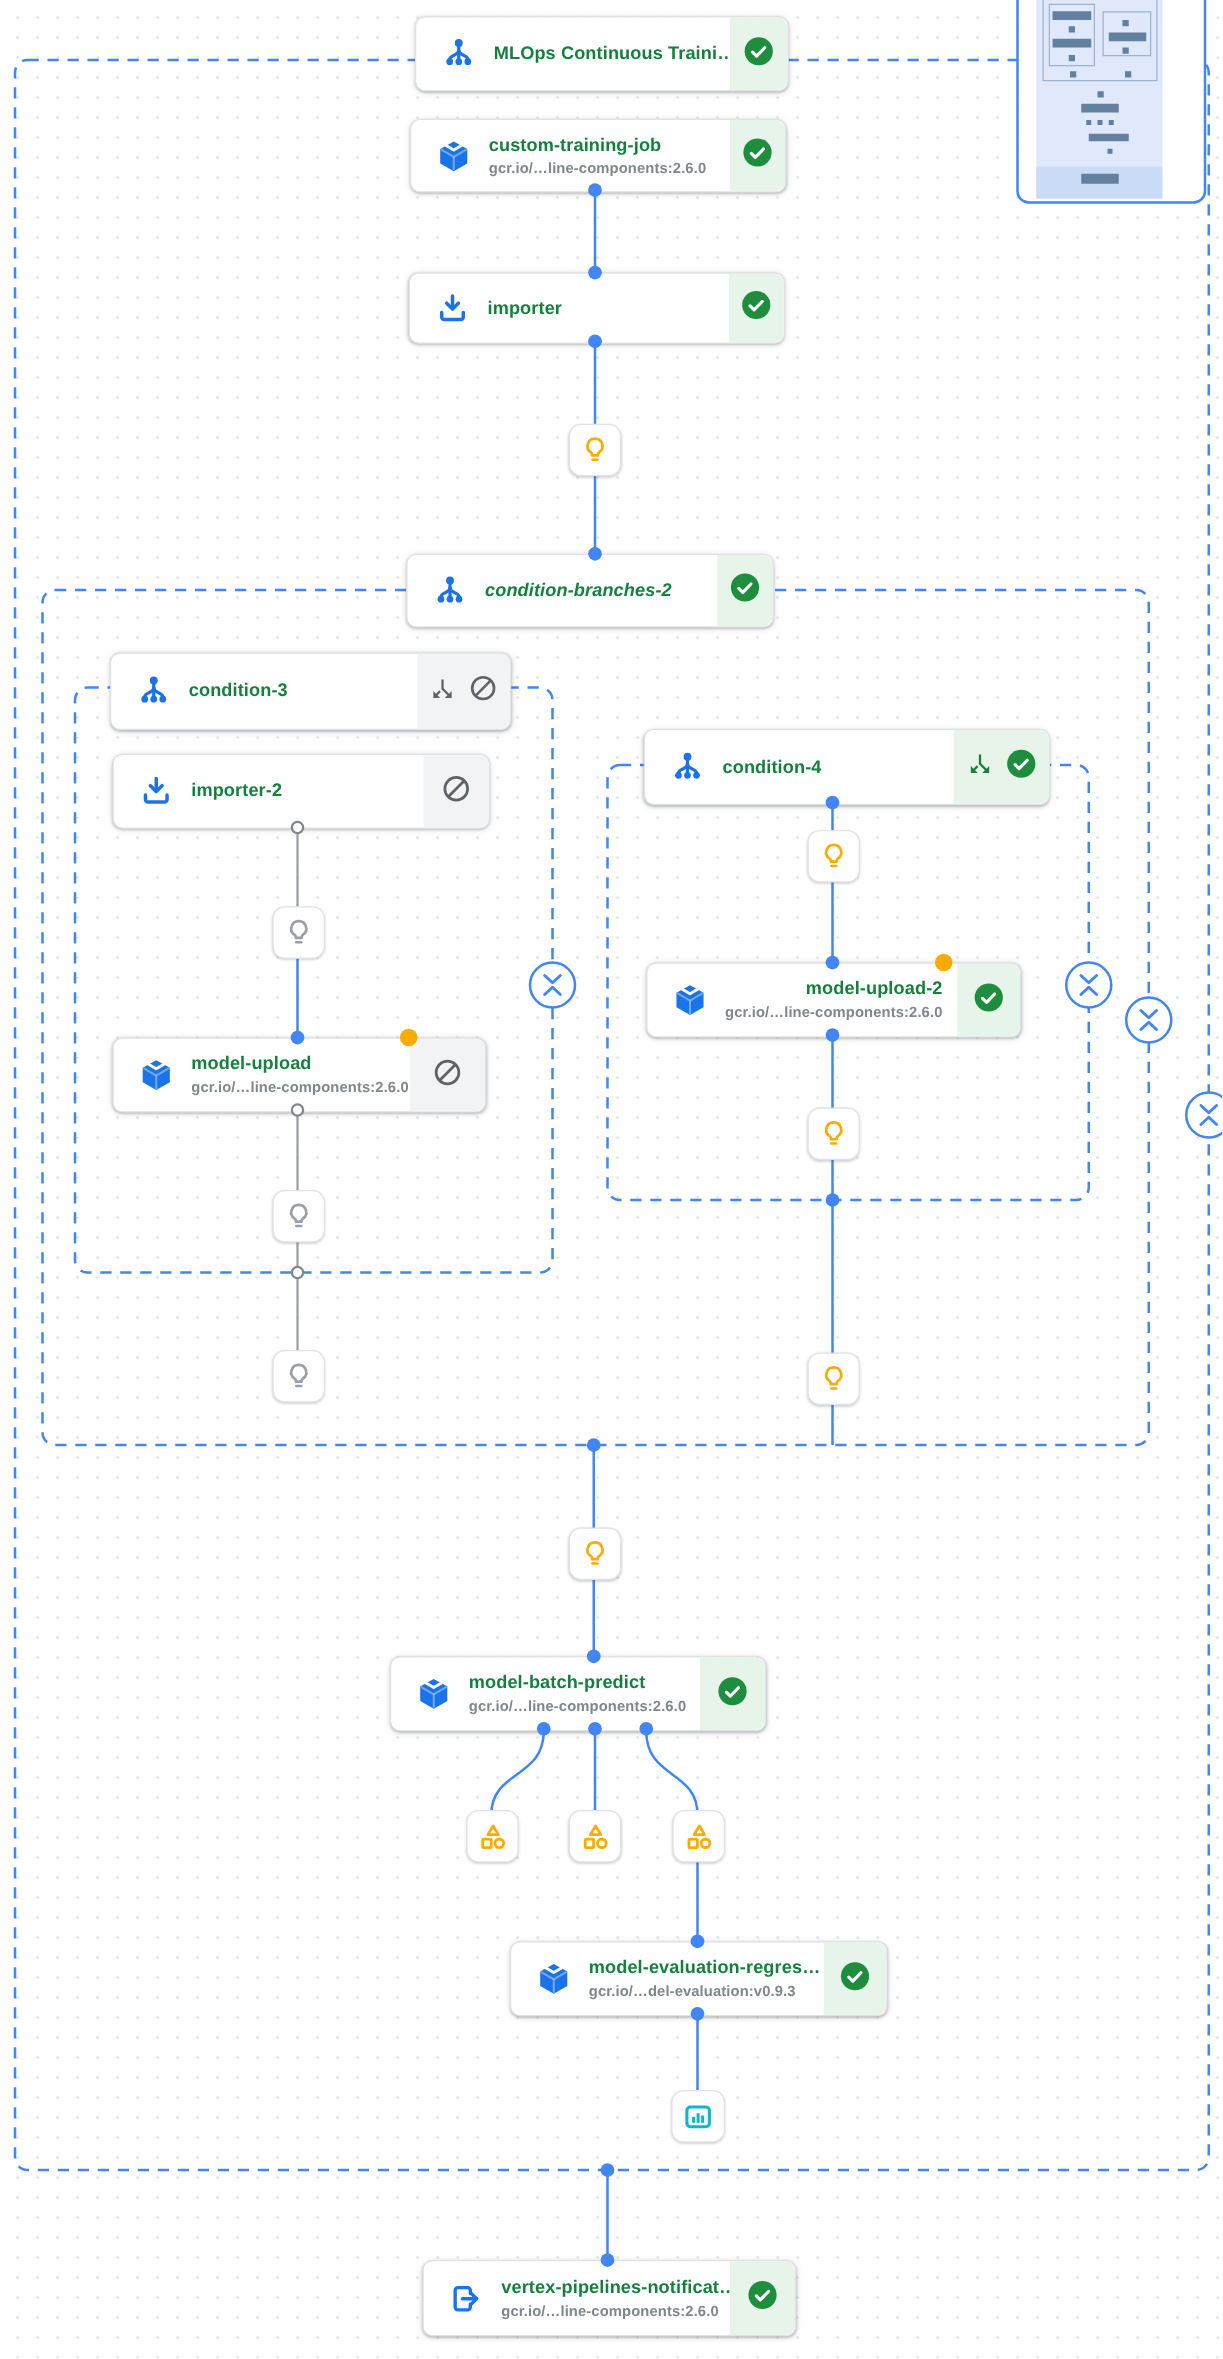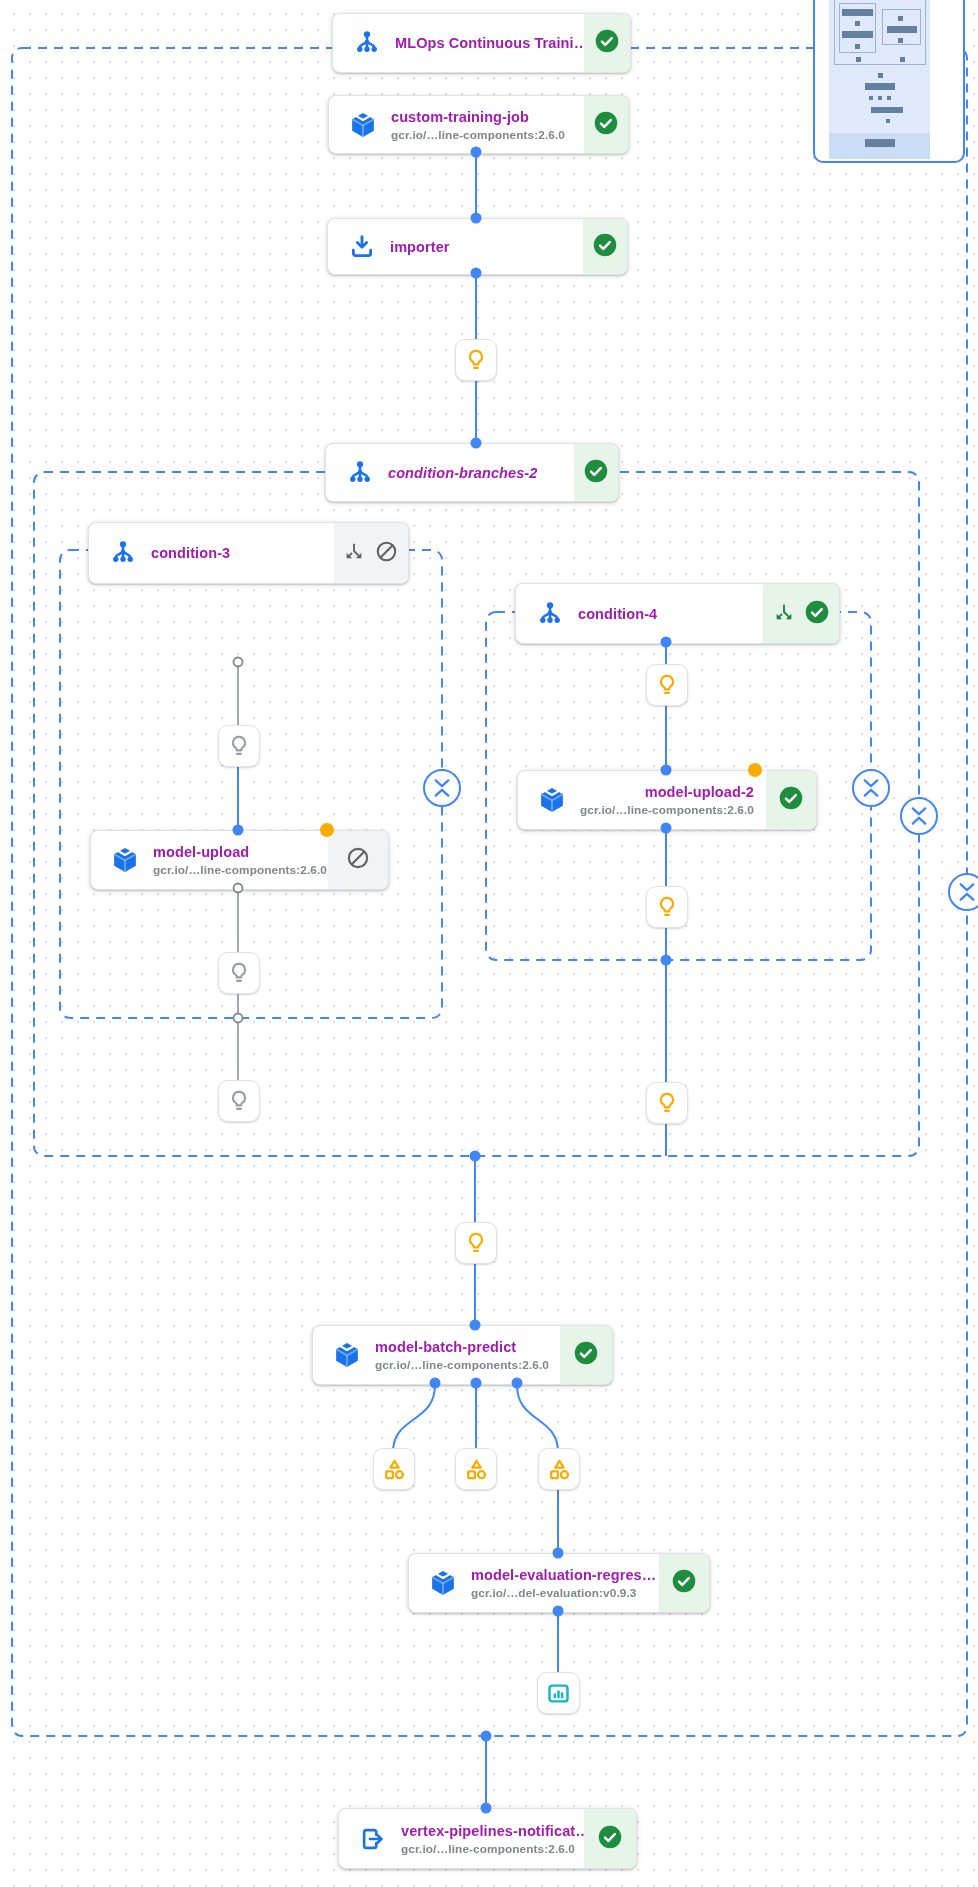--- a/index.html
+++ b/index.html
@@ -6,21 +6,21 @@
   body{font-family:"Liberation Sans",sans-serif;}
   .canvas{position:relative;width:978px;height:1887px;overflow:hidden;background:#fff;
     background-image:radial-gradient(circle,#dddfe4 1.1px,transparent 1.3px);
     background-size:16px 16px;background-position:6px 6px;}
   svg.layer{position:absolute;left:0;top:0;z-index:2;pointer-events:none;}
   svg.layer.top{z-index:4;}
   .node{position:absolute;background:#fff;border:1px solid #e0e2e6;border-radius:8px;
     box-shadow:0 1px 2px rgba(60,64,67,.28),0 1px 6px rgba(60,64,67,.12);z-index:3;}
   .nicon{position:absolute;left:20px;top:50%;transform:translateY(-50%);width:28px;height:28px;}
   .ntext{position:absolute;left:62px;top:50%;transform:translateY(-50%);}
-  .ntitle{font-size:14.5px;font-weight:600;color:#a21caf;letter-spacing:.1px;white-space:nowrap;}
+  .ntitle{font-size:14.5px;font-weight:600;color:#15803d;letter-spacing:.1px;white-space:nowrap;}
   .nsub{font-size:11.8px;color:#80868b;margin-top:3px;white-space:nowrap;letter-spacing:.1px;font-weight:bold;}
   .nstatus{position:absolute;right:0;top:0;bottom:0;display:flex;align-items:center;justify-content:center;gap:9px;border-radius:0 8px 8px 0;}
   .nstatus.green{background:#e6f4ea;}
   .nstatus.gray{background:#f1f3f4;}
   .mini-card{position:absolute;width:40px;height:40px;background:#fff;border:1px solid #e0e2e6;border-radius:10px;
     box-shadow:0 1px 2px rgba(60,64,67,.22);display:flex;align-items:center;justify-content:center;z-index:3;}
   .collapse-btn{position:absolute;width:38px;height:38px;border-radius:50%;background:#fff;border:2px solid #4285f4;
     box-sizing:border-box;z-index:5;display:flex;align-items:center;justify-content:center;}
   .minimap{position:absolute;left:813px;top:-5px;width:152px;height:168px;background:#fff;border:2px solid #4285f4;
     border-radius:0 0 10px 10px;z-index:6;box-sizing:border-box;overflow:hidden;}
@@ -182,20 +182,40 @@
       <span><svg viewBox="0 0 24 24" width="22" height="22">
             <path transform="rotate(180 12 12)" d="M14 4l2.29 2.29-2.88 2.88 1.42 1.42 2.88-2.88L20 10V4zM10 4H4v6l2.29-2.29 4.71 4.7V20h2v-8.41l-5.29-5.3z" fill="#5f6368"></path>
           </svg></span>
       <span><svg viewBox="0 0 24 24" width="25" height="25">
             <circle cx="12" cy="12" r="8.4" stroke="#5f6368" stroke-width="2" fill="none"></circle>
             <path d="M6.3 17.7 17.7 6.3" stroke="#5f6368" stroke-width="2"></path>
           </svg></span>
     </div>
   </div>
 
+  <div class="node" style="left:90px;top:603px;width:300px;height:58px;">
+    <span class="nicon">
+      <svg viewBox="0 0 24 24" width="28" height="28">
+          <g stroke="#1a73e8" stroke-width="2.4" fill="none" stroke-linecap="round" stroke-linejoin="round">
+            <path d="M12 3.2v8.6"></path>
+            <path d="M8 8.2l4 4 4-4"></path>
+            <path d="M4.6 14.6v3a1.8 1.8 0 0 0 1.8 1.8h11.2a1.8 1.8 0 0 0 1.8-1.8v-3"></path>
+          </g>
+        </svg>
+    </span>
+    <div class="ntext">
+        <div class="ntitle">importer-2</div>
+      </div>
+    <div class="nstatus gray" style="width:52px;">
+      <span><svg viewBox="0 0 24 24" width="26" height="26">
+            <circle cx="12" cy="12" r="8.4" stroke="#5f6368" stroke-width="2" fill="none"></circle>
+            <path d="M6.3 17.7 17.7 6.3" stroke="#5f6368" stroke-width="2"></path>
+          </svg></span>
+    </div>
+  </div>
 
   <div class="node" style="left:90px;top:830px;width:297px;height:58px;">
     <span class="nicon">
       <svg viewBox="0 0 24 24" width="28" height="28">
           <path d="M12 1.8 21.3 7v10L12 22.2 2.7 17V7Z" fill="#1a73e8"></path>
           <g stroke="rgba(255,255,255,.38)" stroke-width="1.4" fill="none">
             <path d="M12 12.4V21.6"></path>
             <path d="M12 12.4 3.2 7.3"></path>
             <path d="M12 12.4 20.8 7.3"></path>
           </g>

